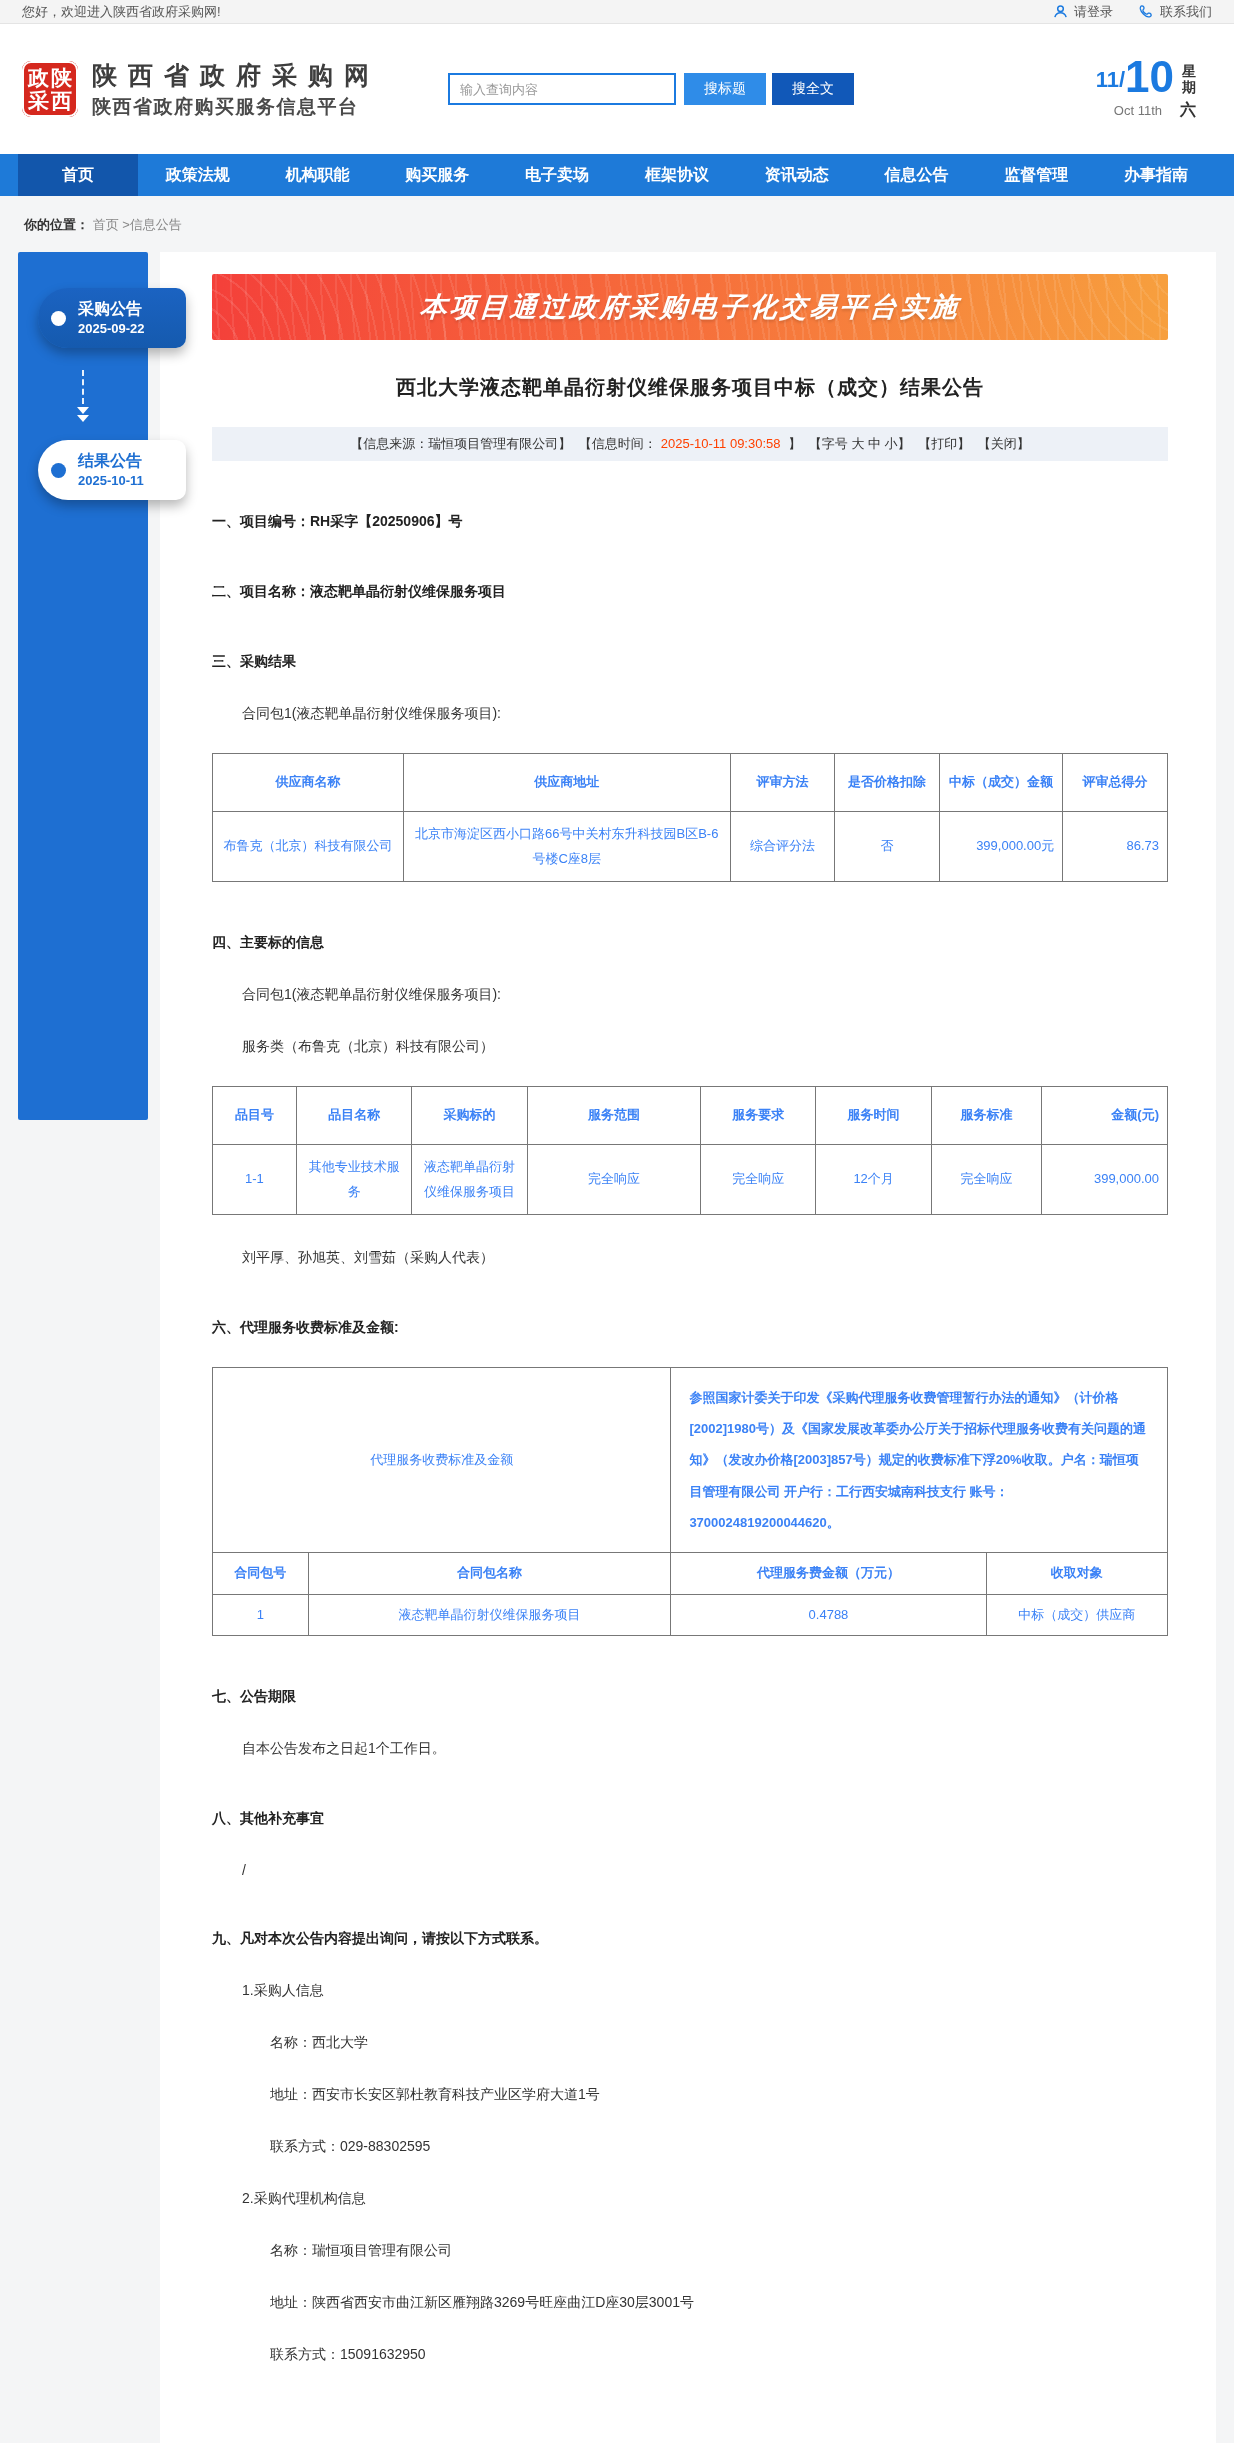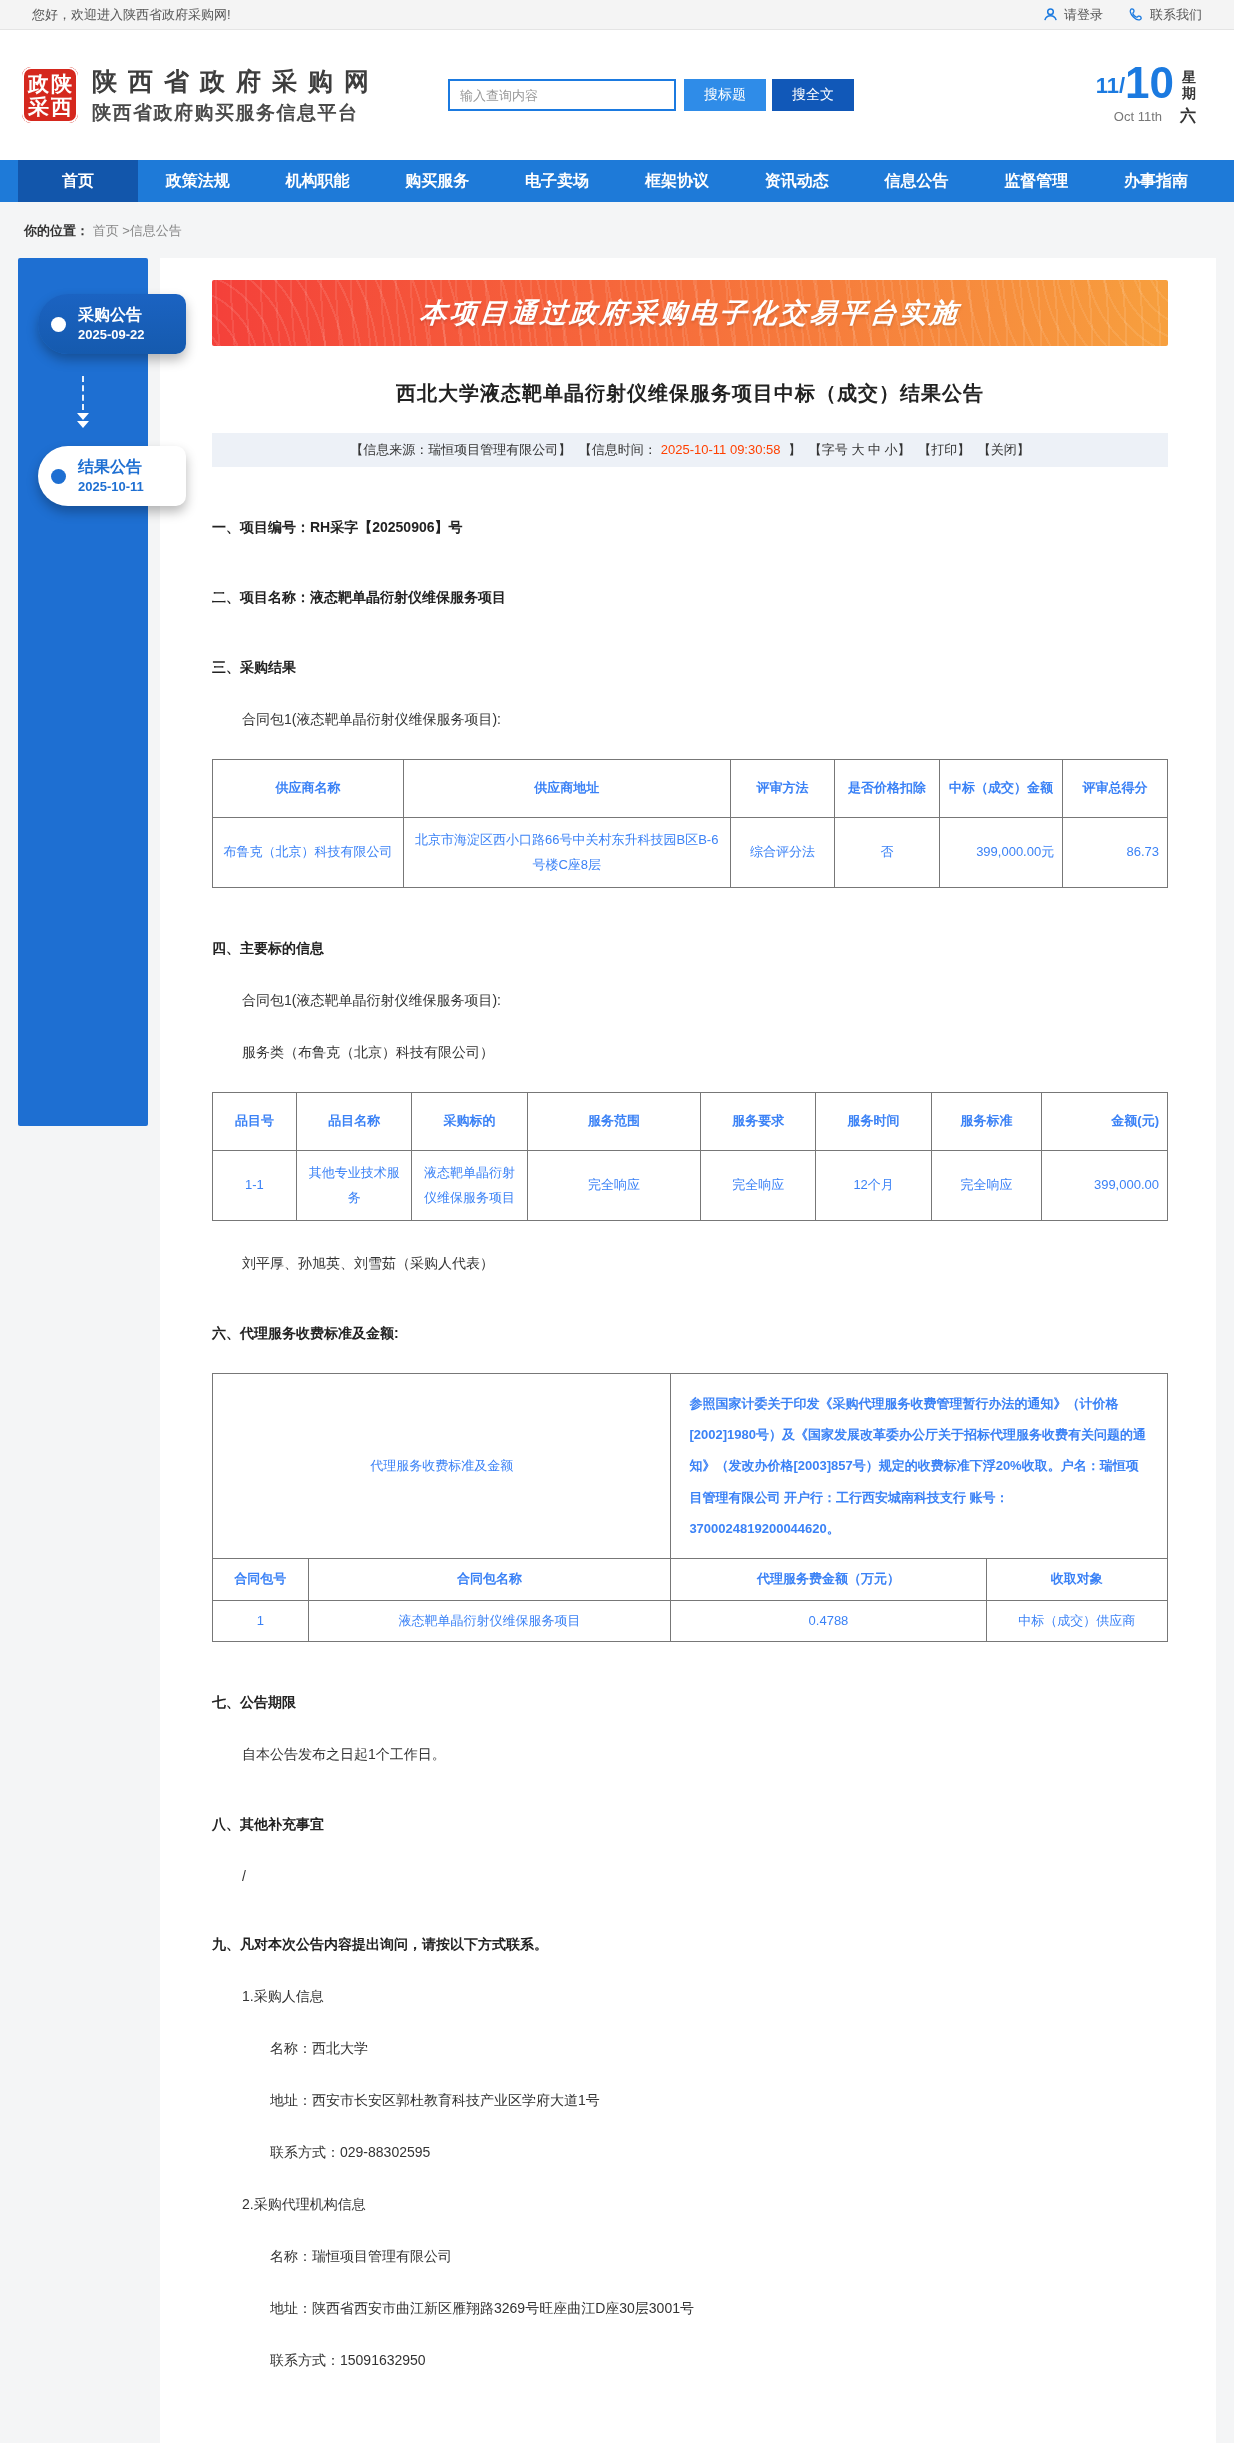--- a/index.html
+++ b/index.html
@@ -3,22 +3,22 @@
 <meta charset="utf-8">
 <style>
   * { box-sizing: border-box; }
   html,body { margin:0; padding:0; }
   body {
     width:1234px; background:#f4f5f6;
     font-family:"Liberation Sans","DejaVu Sans",sans-serif;
     color:#333; font-size:14px;
   }
   
-  .topbar { height:30px; background:#f4f4f4; border-bottom:1px solid #e4e4e4;
-    display:flex; align-items:center; padding:0 32px; font-size:13px; color:#555; }
+  .topbar { height:24px; background:#f4f4f4; border-bottom:1px solid #e4e4e4;
+    display:flex; align-items:center; padding:0 22px; font-size:13px; color:#555; }
   .topbar-right { margin-left:auto; display:flex; align-items:center; gap:26px; }
   .topbar-link { display:flex; align-items:center; gap:6px; color:#555; cursor:pointer; }
   .topbar-link svg { display:block; }
 
   
   .header { background:#fff; height:130px; display:flex; align-items:center; padding:0 22px; }
   .logo-box { width:56px; height:56px; background:#d5281e; border-radius:9px;
     box-shadow:inset 0 0 0 2px #fff, inset 0 0 0 4px #d5281e;
     display:grid; grid-template-columns:1fr 1fr; grid-template-rows:1fr 1fr;
     align-items:center; justify-items:center; padding:5px; flex-shrink:0; }

